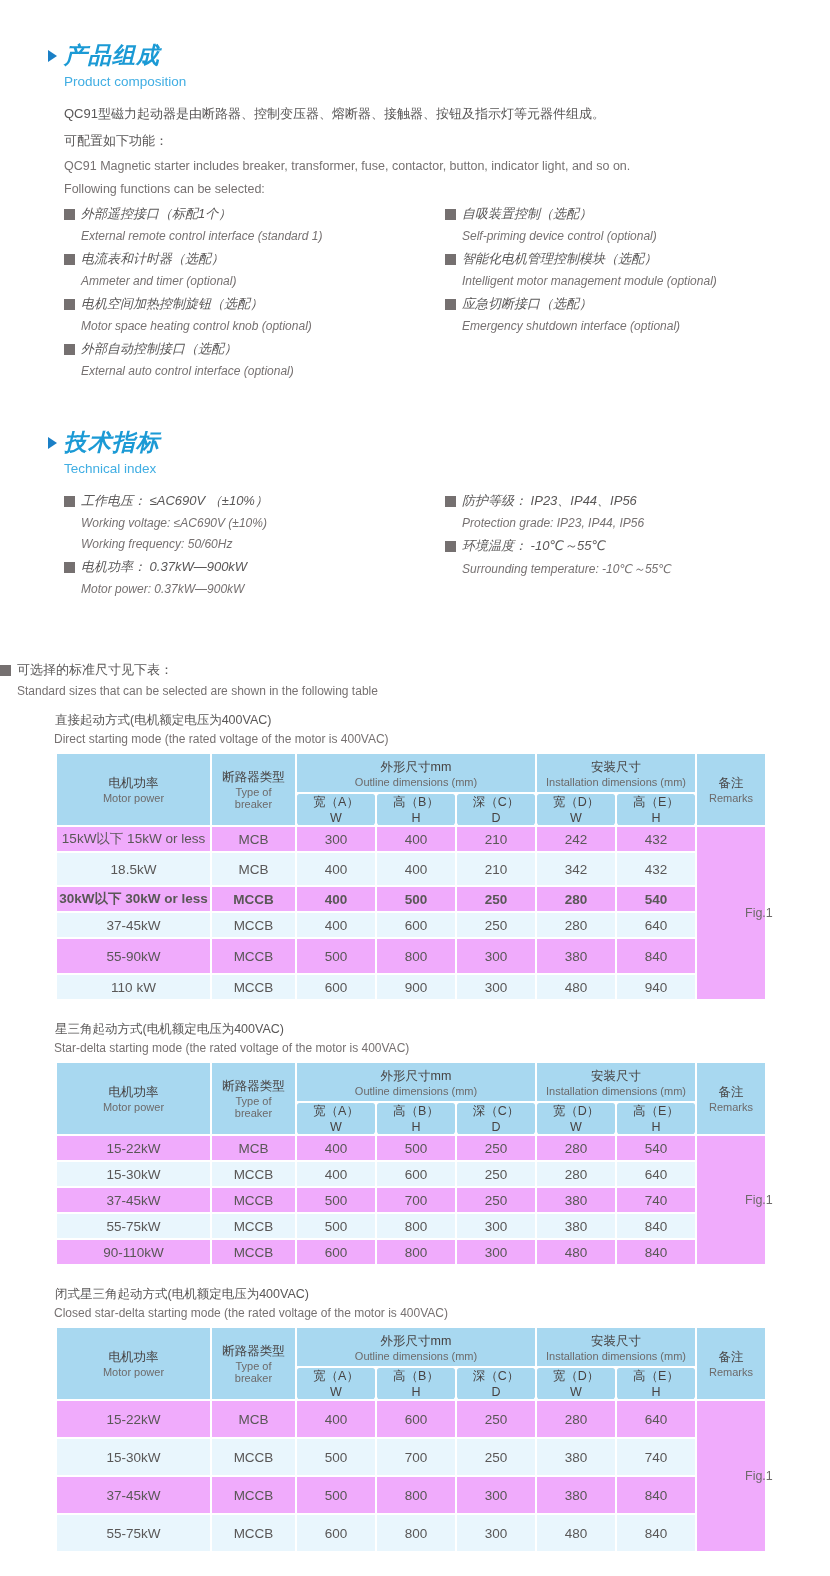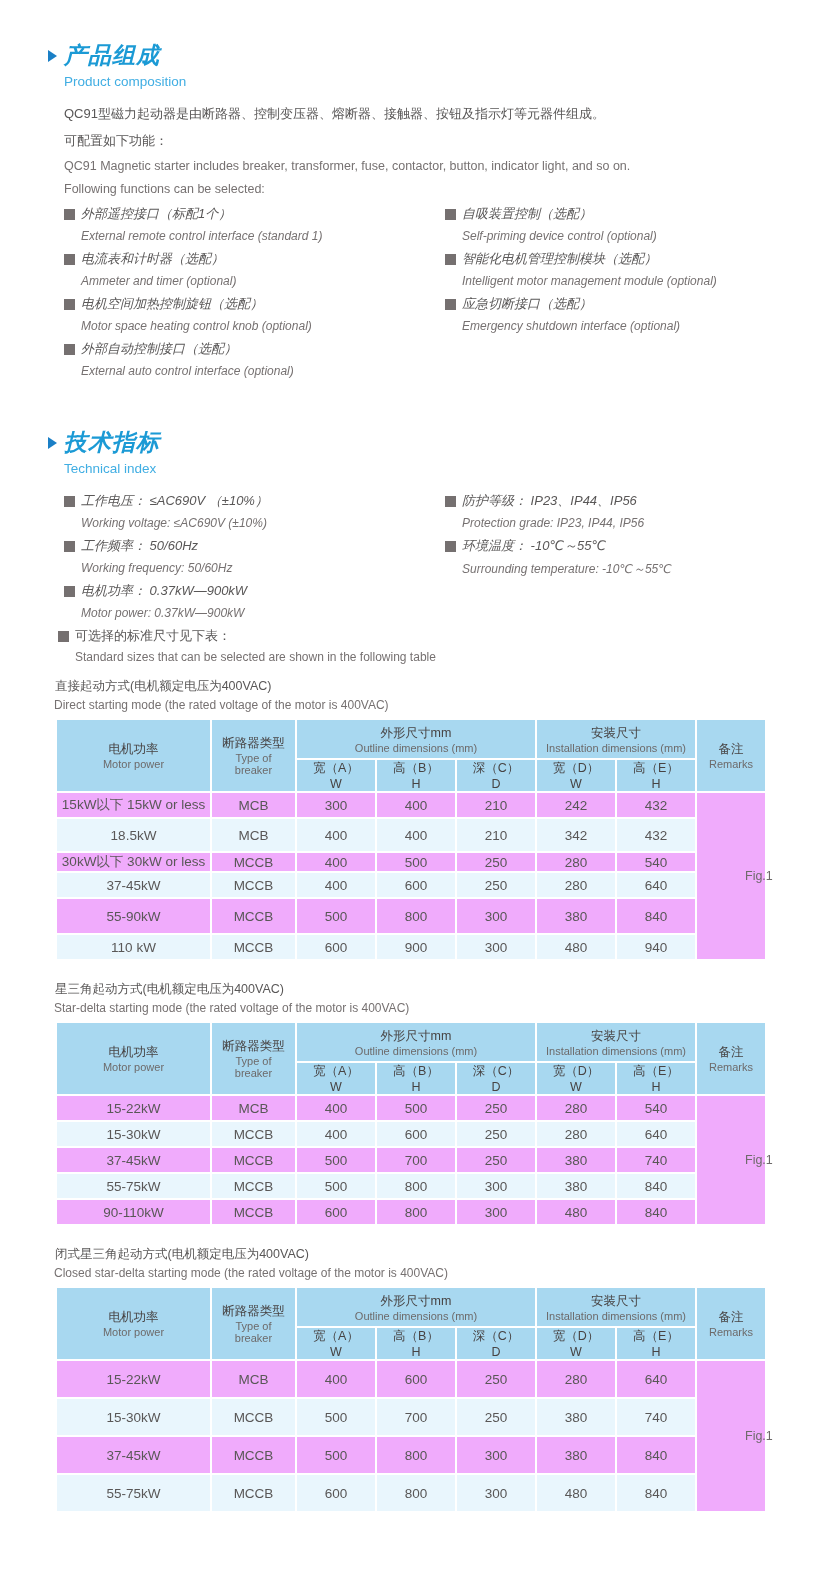--- a/index.html
+++ b/index.html
@@ -27,36 +27,36 @@
   
   .two-col { display:flex; padding-left:64px; margin-top:6px; }
   .col-left { width:381px; flex:none; }
   .col-right { flex:1; }
   .item { margin-bottom:5px;font-style:italic; }
   .item .line-cn { display:flex; align-items:center; gap:6px; font-size:13px; color:#595757; margin-bottom:6px; }
   .sq { width:11px; height:11px; background:#757070; flex:none; display:inline-block; }
   .item .line-en { font-size:12px; color:#767171; margin:0 0 7px 17px; }
 
   
-  .std-note { padding-left:58px; }
+  .std-note { margin-top:58px; }
   .std-note .line-cn { display:flex; align-items:center; gap:6px; font-size:13px; margin-bottom:5px; }
   .std-note .line-en { font-size:12px; color:#767171; margin-left:17px; }
 
   
   .tbl-section { margin-top:20px; }
   .tbl-section.first { margin-top:14px; }
   .cap-cn { font-size:12.5px; color:#595757; margin:0 0 3px 55px; }
   .cap-en { font-size:12px; color:#767171; margin:0 0 6px 54px; }
   table { border-collapse:collapse; table-layout:fixed; width:710px; margin-left:55px; }
   th,td { border:2px solid #ffffff; text-align:center; vertical-align:middle; padding:0; }
   thead th { background:#a8d8f0; font-weight:normal; }
   thead .h-cn { font-size:12.5px; color:#474343; }
   thead .h-en { font-size:11px; color:#6d6a6a; }
   thead tr.g-row th { height:40px; }
-  thead tr.s-row th { height:33px; }
+  thead tr.s-row th { height:33px;border-radius:6px; }
   tbody td { font-size:13.5px; color:#595757; }
   tbody tr.odd td { background:#f0abfc; }
   tbody tr.even td { background:#e9f6fd; }
   tbody td.remarks { background:#e2f1fa; font-size:12.5px; color:#6d6a6a;padding-left:48px; }
 </style>
 </head>
 <body>
 
 <div class="page">
 
@@ -145,24 +145,20 @@
     <div class="two-col" style="margin-top:16px;">
       <div class="col-left">
           <div class="item">
             <div class="line-cn">
               <span class="sq"></span>
               <span>工作电压：  ≤AC690V （±10%）</span>
             </div>
             <div class="line-en">Working voltage: ≤AC690V (±10%)</div>
           </div>
           <div class="item">
-            <div class="line-cn">
-              <span class="sq"></span>
-              <span>工作频率： 50/60Hz</span>
-            </div>
             <div class="line-en">Working frequency: 50/60Hz</div>
           </div>
           <div class="item">
             <div class="line-cn">
               <span class="sq"></span>
               <span>电机功率： 0.37kW—900kW</span>
             </div>
             <div class="line-en">Motor power: 0.37kW—900kW</div>
           </div>
         </div>
@@ -268,21 +264,21 @@
             </tr>
             <tr class="even" style="height: 34px;">
               <td>18.5kW</td>
               <td>MCB</td>
               <td>400</td>
               <td>400</td>
               <td>210</td>
               <td>342</td>
               <td>432</td>
             </tr>
-            <tr class="odd" style="height: 20px;">
+            <tr class="odd" style="height: 26px; font-weight: bold;">
               <td>30kW以下 30kW or less</td>
               <td>MCCB</td>
               <td>400</td>
               <td>500</td>
               <td>250</td>
               <td>280</td>
               <td>540</td>
             </tr>
             <tr class="even" style="height: 26px;">
               <td>37-45kW</td>

